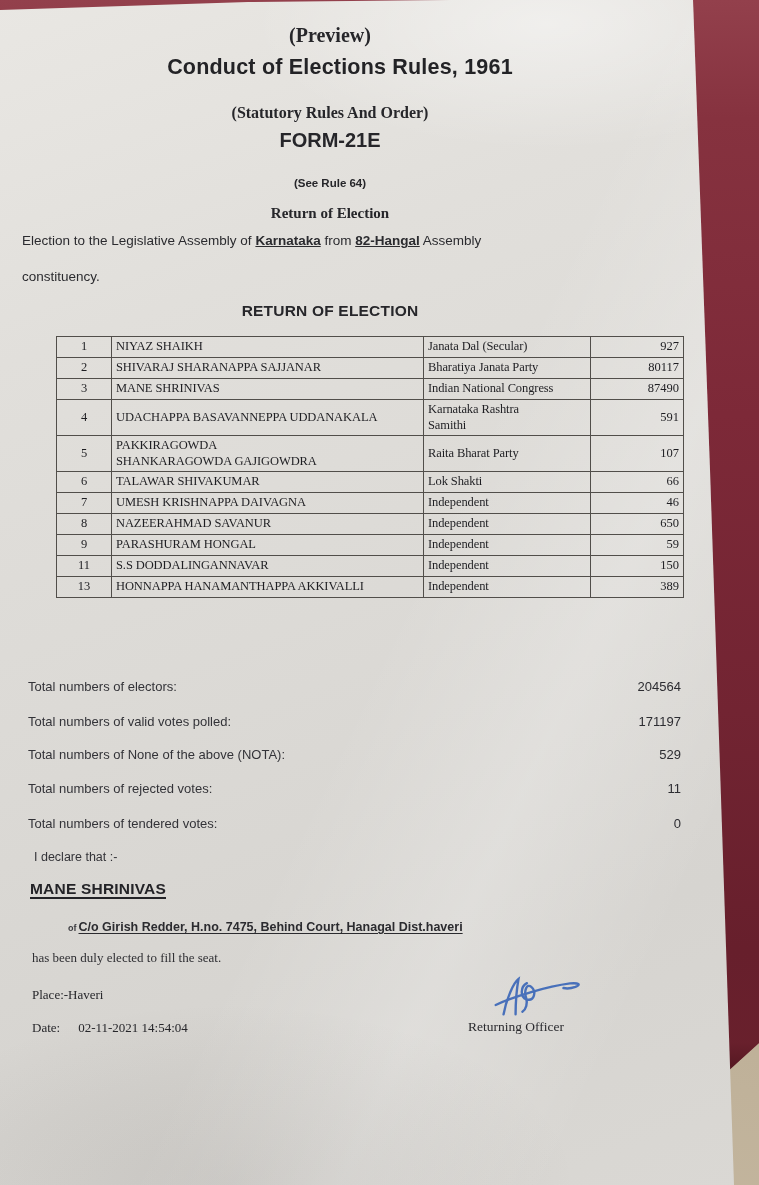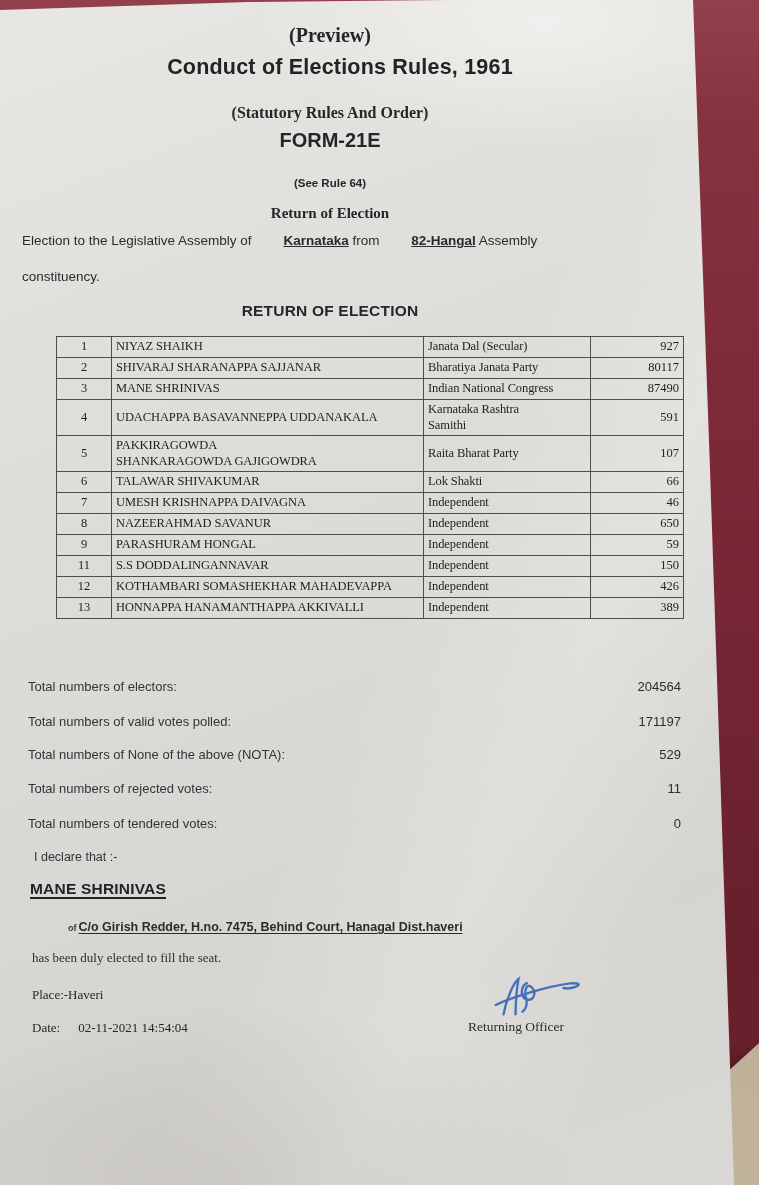--- a/index.html
+++ b/index.html
@@ -36,21 +36,21 @@
   .ctr{left:0;width:660px;text-align:center;}
   .serifb{font-family:"Liberation Serif",serif;font-weight:bold;}
   .sansb{font-weight:bold;}
   .preview{top:24px;font-size:20px;}
   .title{top:55px;width:680px;font-size:21.5px;letter-spacing:.2px;color:#232326;}
   .subtitle{top:104px;font-size:16px;}
   .form-no{top:129px;font-size:20px;}
   .rule-ref{top:177px;font-size:11.5px;font-weight:bold;}
   .ret-head{top:205px;font-size:15px;}
   .intro{left:22px;font-size:13.5px;color:#2b2b2f;}
-  .intro b{text-decoration:underline;margin-left:28px;}
+  .intro b{text-decoration:underline;}
   .intro1{top:233px;}
   .intro2{top:269px;}
   .tbl-head{top:302px;font-size:15.5px;font-weight:bold;letter-spacing:.2px;}
 
   table.results{
     position:absolute;top:336px;left:56px;width:627px;
     border-collapse:collapse;table-layout:fixed;
     font-family:"Liberation Serif",serif;font-size:12.5px;color:#1e1e22;
   }
   table.results td,table.results th{
@@ -176,26 +176,20 @@
             <td class="c-party">Independent</td>
             <td class="c-votes">59</td>
           </tr>
       <tr class="single">
             <td class="c-serial">11</td>
             <td class="c-name">S.S DODDALINGANNAVAR</td>
             <td class="c-party">Independent</td>
             <td class="c-votes">150</td>
           </tr>
       <tr class="single">
-            <td class="c-serial">12</td>
-            <td class="c-name">KOTHAMBARI SOMASHEKHAR MAHADEVAPPA</td>
-            <td class="c-party">Independent</td>
-            <td class="c-votes">426</td>
-          </tr>
-      <tr class="single">
             <td class="c-serial">13</td>
             <td class="c-name">HONNAPPA HANAMANTHAPPA AKKIVALLI</td>
             <td class="c-party">Independent</td>
             <td class="c-votes">389</td>
           </tr>
     </tbody>
       </table>
 
     <div class="abs total-row t0">
         <span>Total numbers of electors:</span>

